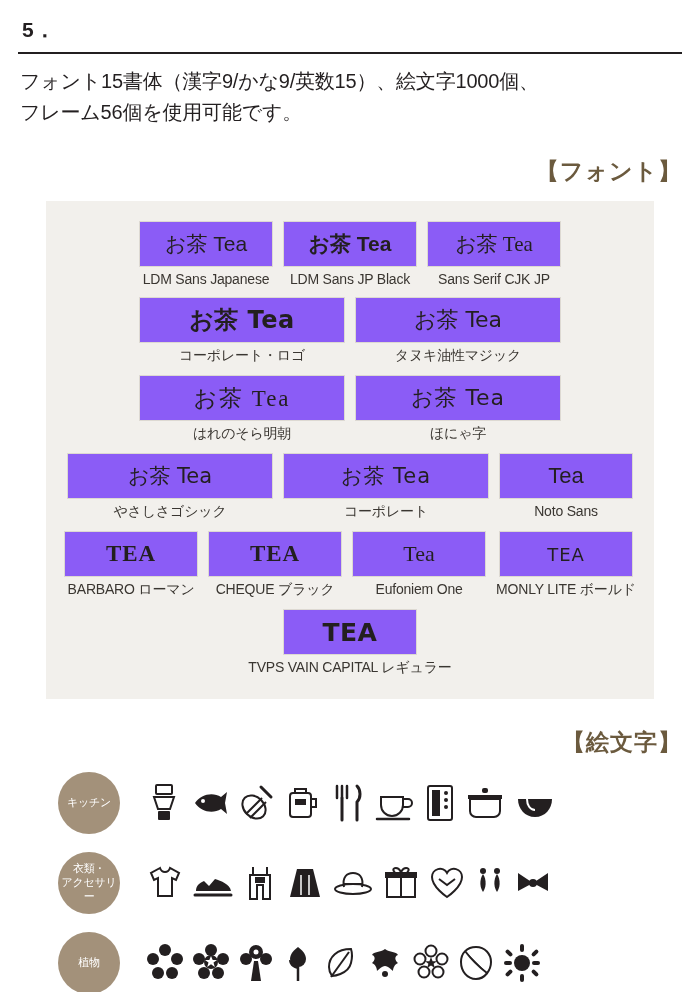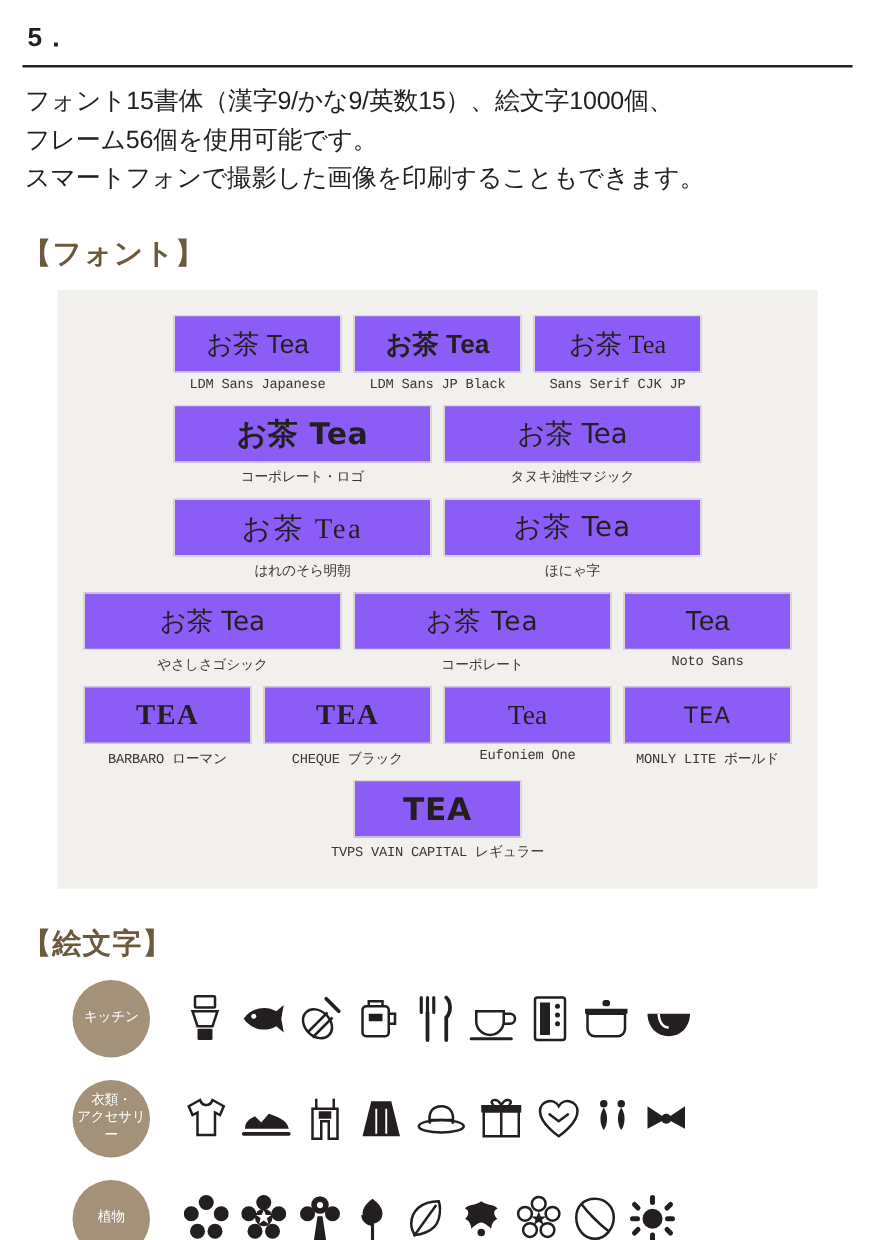--- a/index.html
+++ b/index.html
@@ -34,21 +34,21 @@
   .lead {
     font-size: 20px;
     line-height: 1.55;
     padding: 12px 2px 0 2px;
     letter-spacing: -0.2px;
   }
   .lead div { white-space: nowrap; }
 
   
   .sub-head {
-    text-align: left;
+    text-align: right;
     font-size: 23px;
     font-weight: bold;
     color: #6b5a3e;
     letter-spacing: 1px;
     margin-top: 28px;
     margin-bottom: 14px;
   }
 
   
   .font-panel {
@@ -73,26 +73,25 @@
     display: flex;
     align-items: center;
     justify-content: center;
     height: 46px;
     overflow: hidden;
     white-space: nowrap;
   }
   .w-wide { width: 206px; }
   .w-nar  { width: 134px; }
   .cap {
-    font-size: 11px;
+    font-size: 14px;
     color: #3a3631;
     margin-top: 4px;
     text-align: center;
     letter-spacing: -0.2px;
-    font-family: Liberation Mono, monospace;
   }
   .s1 { font-family: "Liberation Sans", sans-serif; font-size: 21px; }
   .s2 { font-family: "Liberation Sans", sans-serif; font-size: 21px; font-weight: bold; }
   .s3 { font-family: "Liberation Serif", serif; font-size: 21px; }
   .s4 { font-family: "DejaVu Sans", sans-serif; font-size: 24px; font-weight: bold; letter-spacing: 0.5px; }
   .s5 { font-family: "DejaVu Sans", sans-serif; font-size: 22px; }
   .s6 { font-family: "Liberation Serif", serif; font-size: 23px; letter-spacing: 2px; }
   .s7 { font-family: "DejaVu Sans", sans-serif; font-size: 22px; letter-spacing: 1px; }
   .s8 { font-family: "DejaVu Sans", sans-serif; font-size: 21px; }
   .s9 { font-family: "DejaVu Sans", sans-serif; font-size: 21px; letter-spacing: 1px; }
@@ -139,21 +138,20 @@
 
 <div class="page">
 
   <div class="section-title">
     <span class="num">5．</span>
   </div>
 
   <div class="lead">
     <div>フォント15書体（漢字9/かな9/英数15）、絵文字1000個、</div>
     <div>フレーム56個を使用可能です。</div>
-    <div>スマートフォンで撮影した画像を印刷することもできます。</div>
   </div>
 
   <div class="sub-head">【フォント】</div>
 
   <div class="font-panel">
     <div class="font-grid">
 
       <div class="font-cell">
         <div class="swatch w-nar">
             <span class="s1">お茶 Tea</span>

